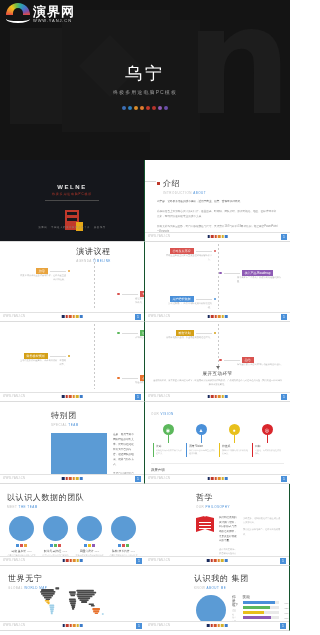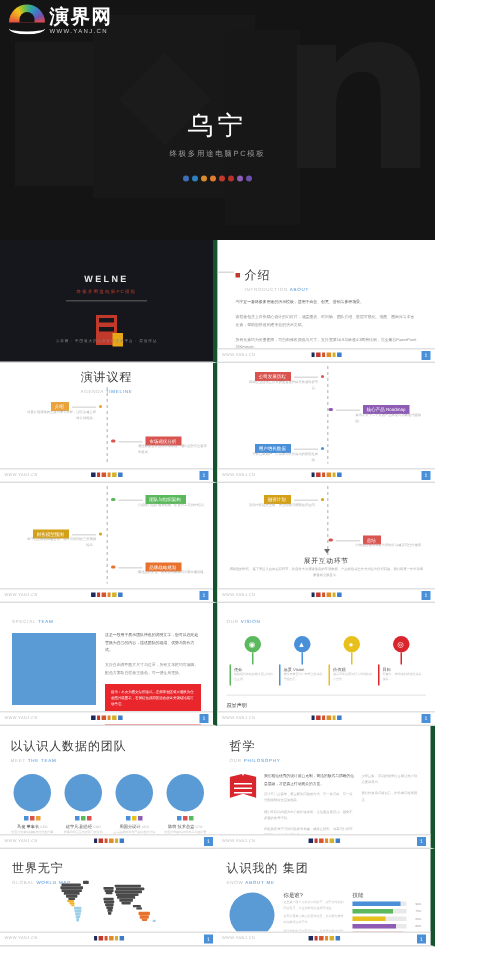--- a/index.html
+++ b/index.html
@@ -41,29 +41,29 @@
   .logo-arc::after { content:""; position:absolute; left:7px; top:5px; width:10px; height:7px;
     background:#141414; border-radius: 6px 6px 0 0; }
   .logo-swoosh { position:absolute; left:0; bottom:2px; width:24px; height:8px;
     border-bottom: 2px solid #fff; border-radius: 0 0 50% 50%; }
   .logo-text { display:flex; flex-direction:column; line-height:1; }
   .logo-cn { font-size: 13px; color:#fff; font-weight:700; letter-spacing:1px;
     font-family:"DejaVu Sans","Liberation Sans",sans-serif; }
   .logo-url { font-size:4px; color:#cfcfcf; letter-spacing:0.9px; margin-top:1px; }
   .hero-center { position:absolute; left:0; right:0; top:62px; text-align:center; z-index:4; }
   .hero-title { font-size:17px; color:#ffffff; font-weight:400; letter-spacing:3px;
-    font-family:"DejaVu Sans","Liberation Sans",sans-serif;margin-top:10px; }
+    font-family:"DejaVu Sans","Liberation Sans",sans-serif; }
   .hero-sub { font-size:5px; color:#9a9a9a; letter-spacing:1.1px; margin-top:4px; }
   .hero-dots { margin-top:11px; display:flex; justify-content:center; gap:2px; }
   .hero-dots i { width:4px; height:4px; border-radius:50%; display:block; }
 
   
   .grid { display:flex; flex-wrap:wrap; }
   .cell { width:145px; background:#fff; border-bottom:1px solid #dcdcdc; position:relative; overflow:hidden; }
-  .cell.hl { border-right:3px solid #14532d; }
+  .cell.hl { border-right:1px solid #14532d;padding-left:43px; }
   .h82 { height:82px; } .h80 { height:80px; } .h65 { height:65px; }
 
   
   .sfoot { position:absolute; left:0; right:0; bottom:0; height:9px;
     border-top:1px solid #e2e2e2; background:#fff; }
   .sfoot .fl { position:absolute; left:3px; top:2px; font-size:2.6px; color:#b9b9b9; letter-spacing:.3px;}
   .sfoot .fc { position:absolute; left:50%; top:2px; transform:translateX(-50%); display:flex; gap:1px; }
   .sfoot .fc i { width:2.6px; height:2.6px; display:block; }
   .sfoot .fr { position:absolute; right:3px; top:1px; width:6px; height:6px;
     background:#4a90d9; color:#fff; font-size:3.4px; line-height:6px; text-align:center; }
@@ -404,20 +404,21 @@
             <i style="background: rgb(224, 139, 43);"></i>
             <i style="background: rgb(212, 176, 43);"></i>
             <i style="background: rgb(61, 124, 201);"></i>
           </span>
         <span class="fr">1</span>
       </div>
     </div>
 
     <div class="cell hl h82">
       <div class="tz">
+        <div class="stitle">特别团</div>
         <div class="ssub"><span>SPECIAL</span>
           <b>TEAM</b></div>
         <div class="tz-row">
           <div class="tz-blue"></div>
           <div class="tz-right">
             <div class="para em" style="margin-top:0">这是一段用于展示团队特色的说明文字，您可以在此处替换为自己的内容，描述团队的组成、优势与协作方式。</div>
             <div class="para">支持自由调整图片尺寸与位置，所有文本框均可编辑。配色方案取自模板主题色，可一键全局更换。</div>
             <div class="tz-red">
               <span>提示：本页为图文混排版式，左侧蓝色区域可替换为任意图片或图表，右侧红色强调区适合放置关键结论或行动号召。</span>
               <span class="k">立即开始你的演示设计。</span>

